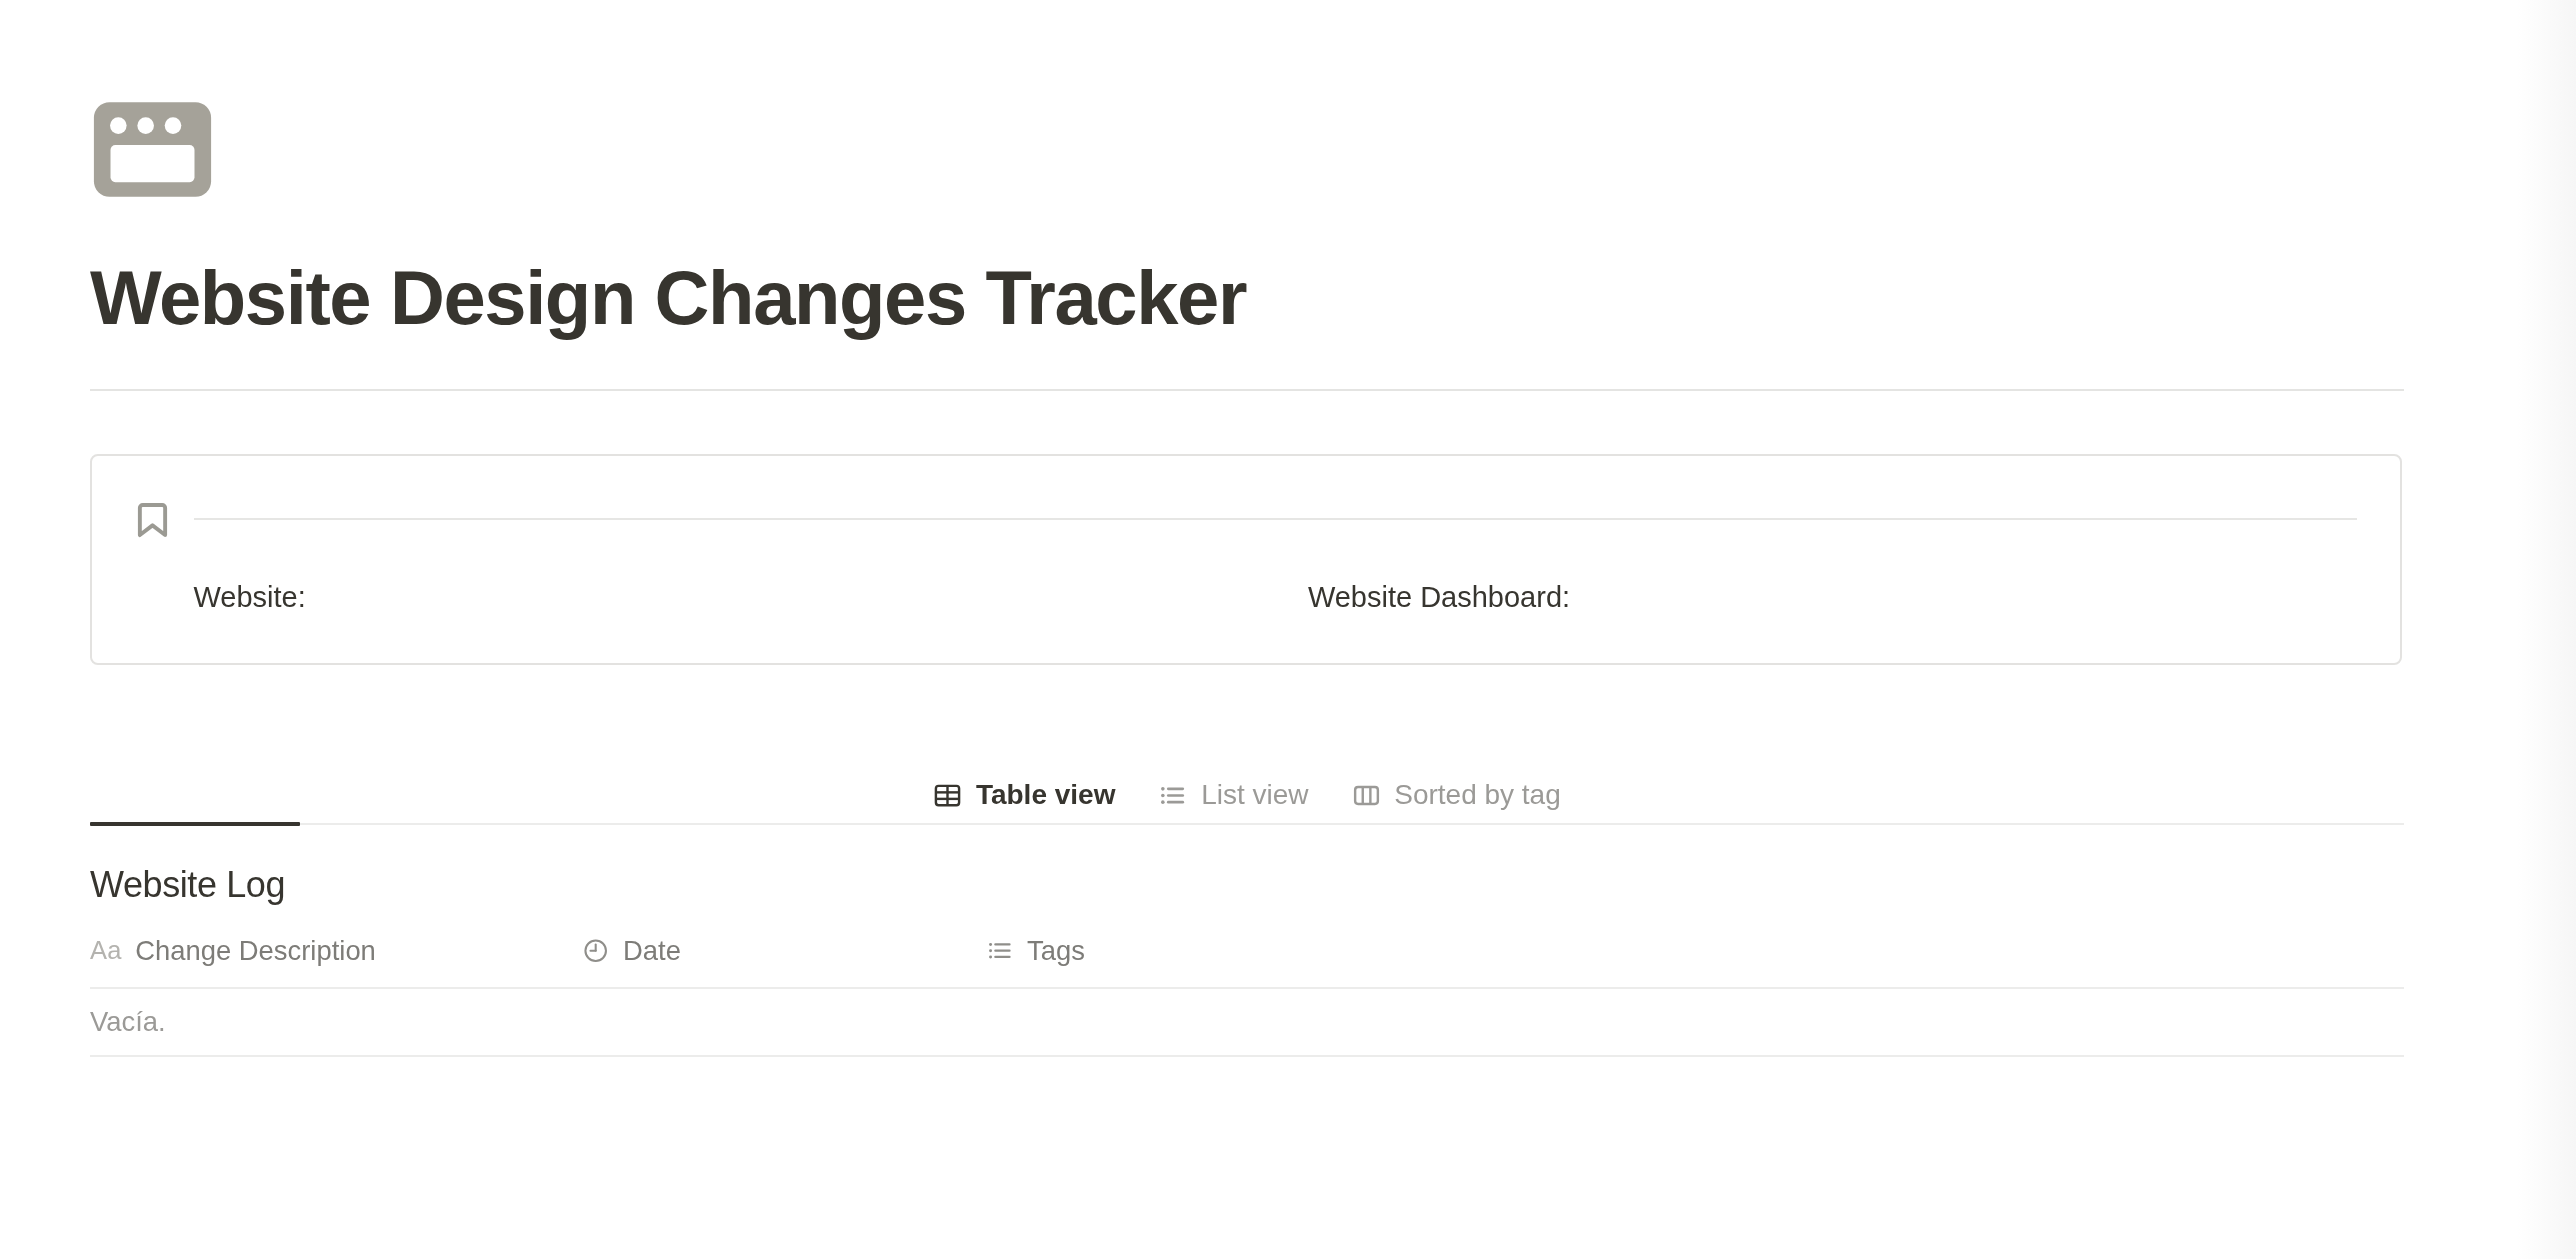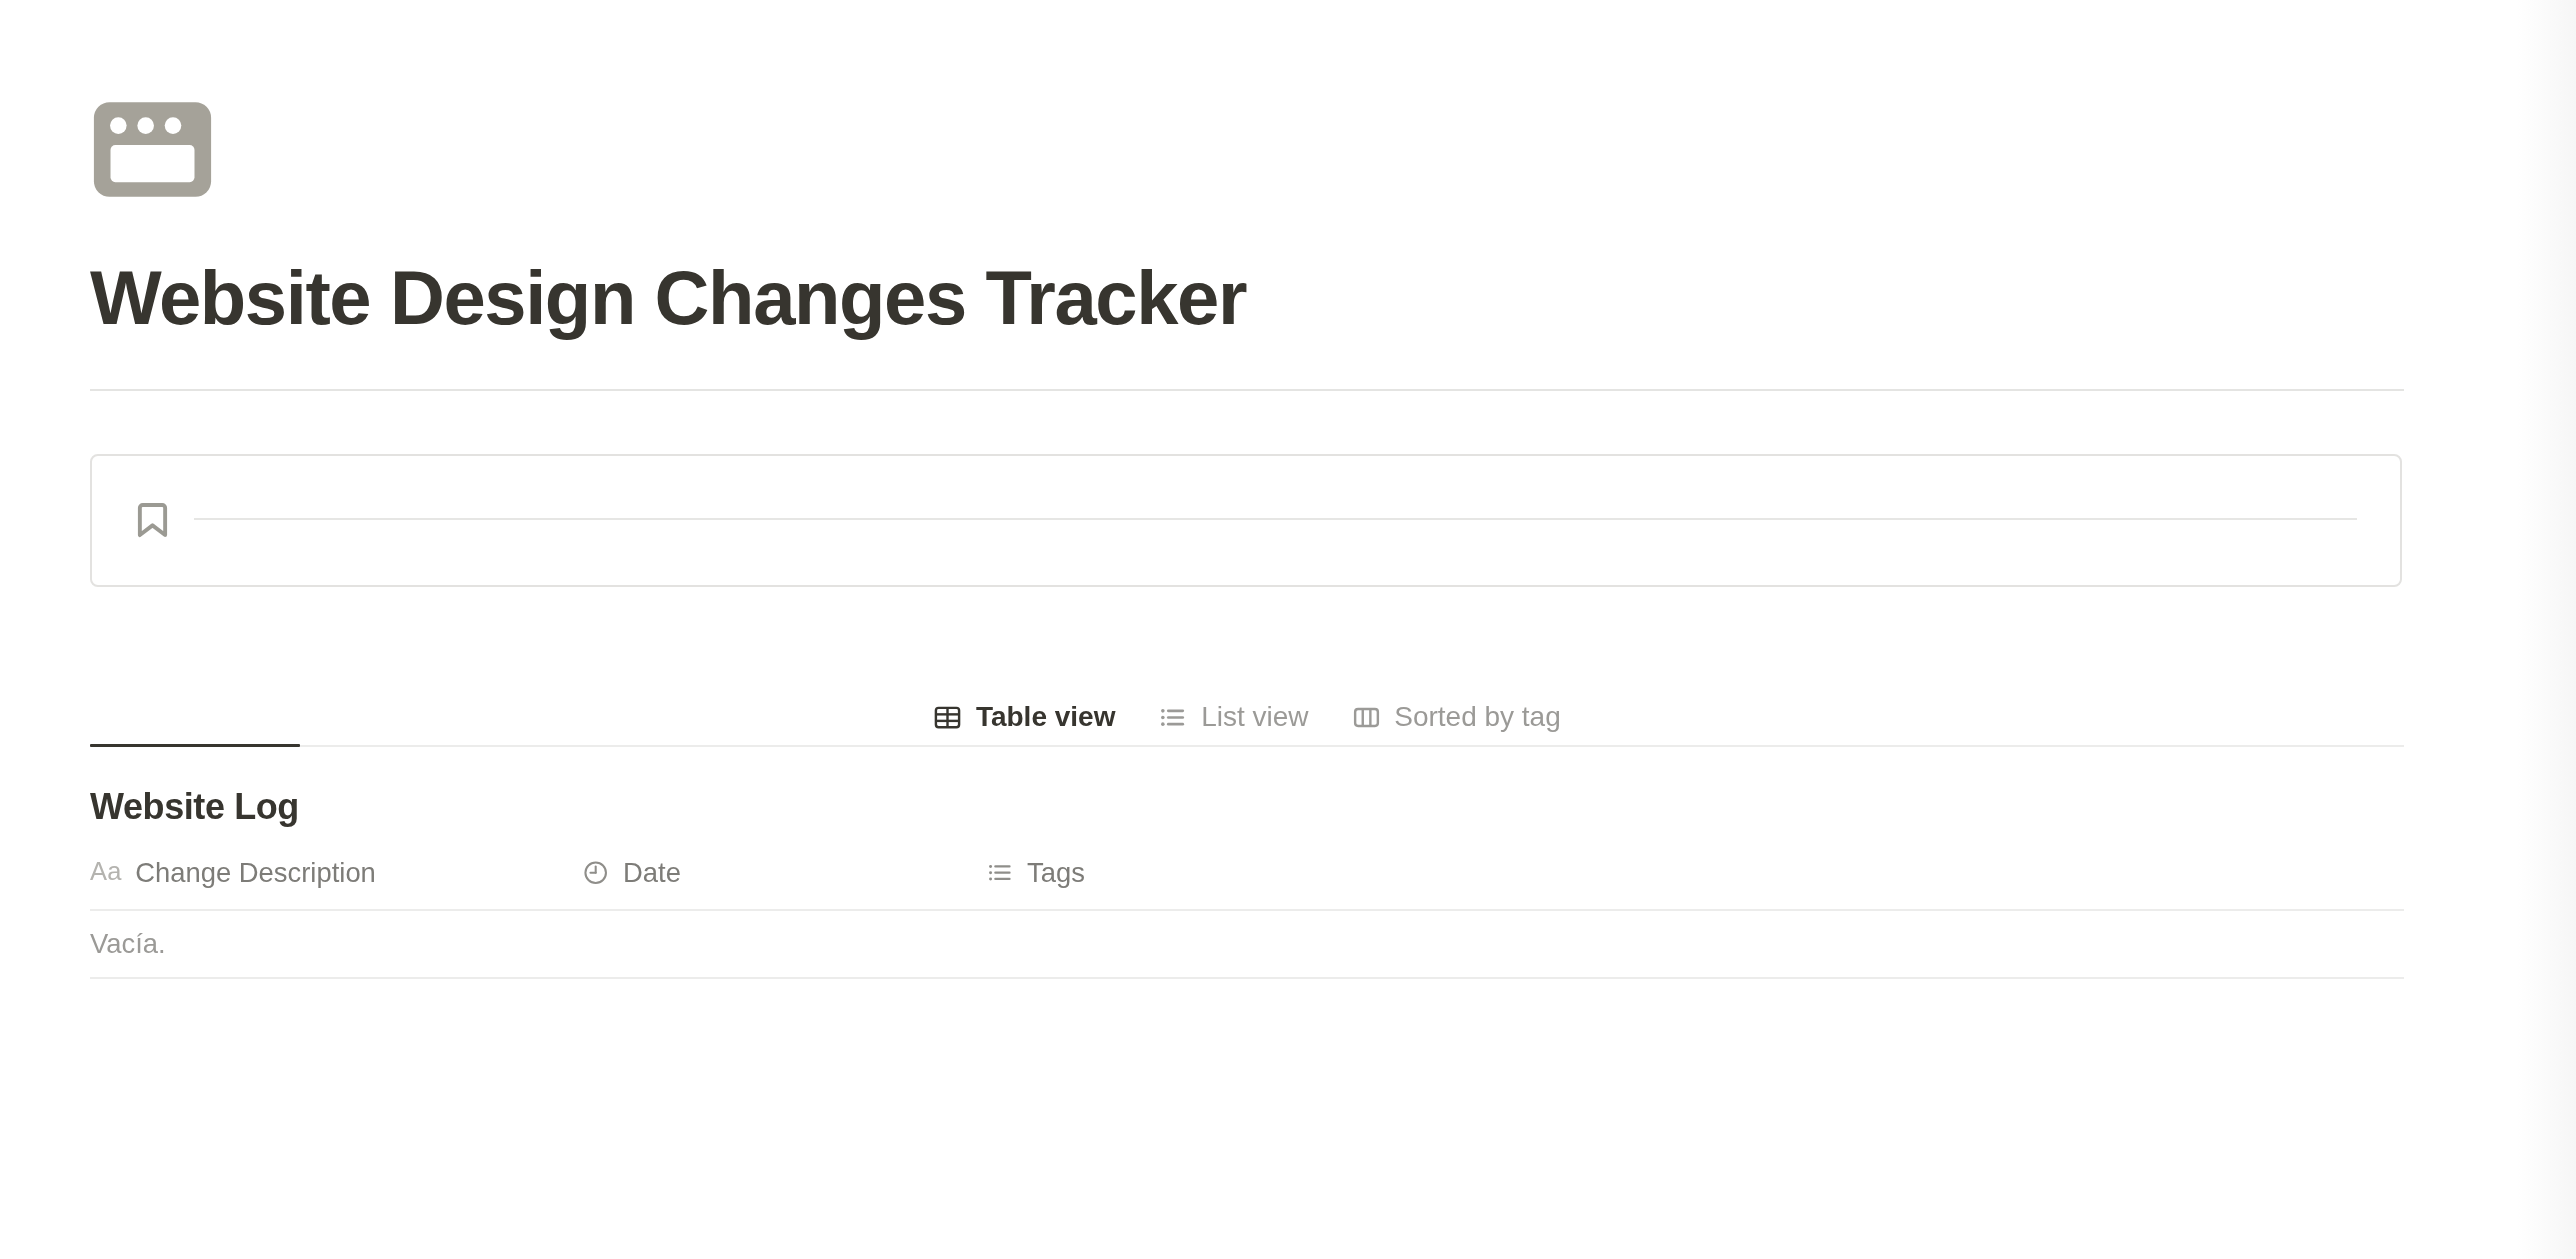--- a/index.html
+++ b/index.html
@@ -152,21 +152,21 @@
     height: 3.9px;
     width: 210px;
     background: #37352f;
     border-radius: 1px;
   }
 
   
   .db-title {
     margin-top: 39px;
     font-size: 36px;
-    font-weight: 700;
+    font-weight: 400;
     letter-spacing: -0.4px;
     color: #37352f;
   }
 
   .db-header {
     display: flex;
     align-items: center;
     margin-top: 31px;
     padding-bottom: 23px;
     border-bottom: 2px solid #ececeb;
@@ -228,20 +228,24 @@
 
     <div class="callout">
       <div class="callout-head">
         <span class="callout-icon">
           <svg width="35" height="39" viewBox="0 0 36 40" xmlns="http://www.w3.org/2000/svg">
             <path d="M8 4 h20 a3 3 0 0 1 3 3 v28 l-13 -10 l-13 10 v-28 a3 3 0 0 1 3 -3 z" fill="none" stroke="#9b9a93" stroke-width="4" stroke-linejoin="round"></path>
           </svg>
         </span>
         <div class="callout-body">
           <div class="callout-rule"></div>
+          <div class="callout-cols">
+            <div class="callout-col first">Website:</div>
+            <div class="callout-col second">Website Dashboard:</div>
+          </div>
         </div>
       </div>
     </div>
 
     <div class="views">
       <div class="view-tabs">
 
         <div class="view-tab active">
           <span class="tab-ico">
             <svg width="29" height="29" viewBox="0 0 24 24" xmlns="http://www.w3.org/2000/svg">

